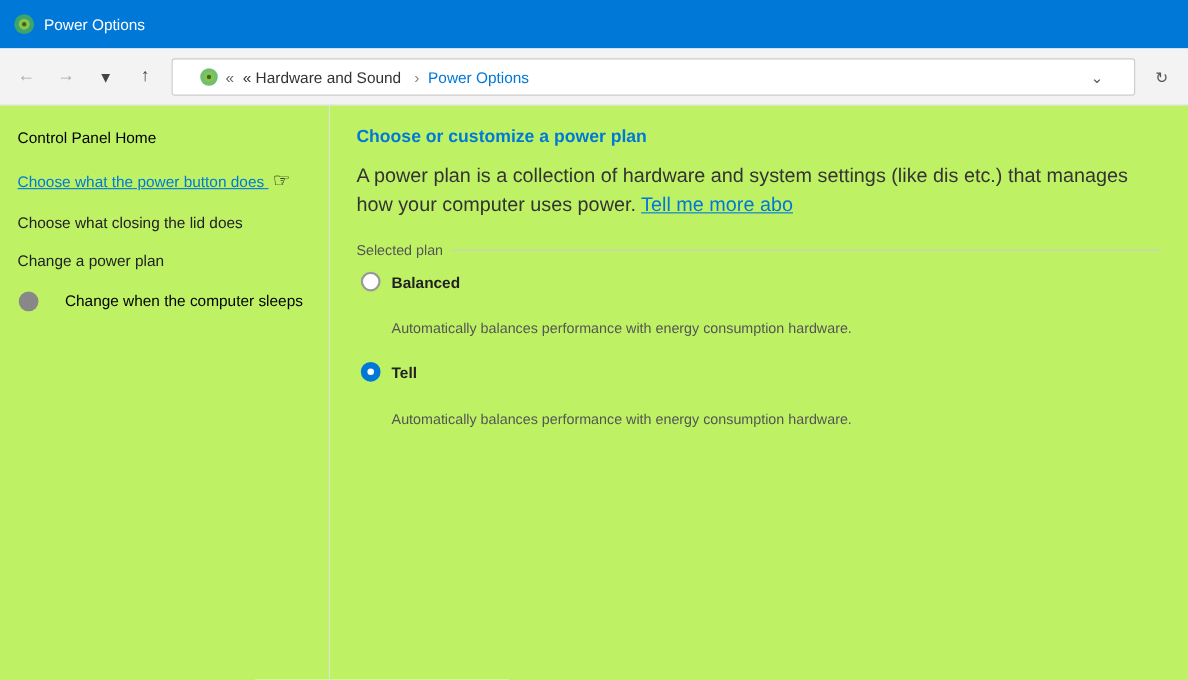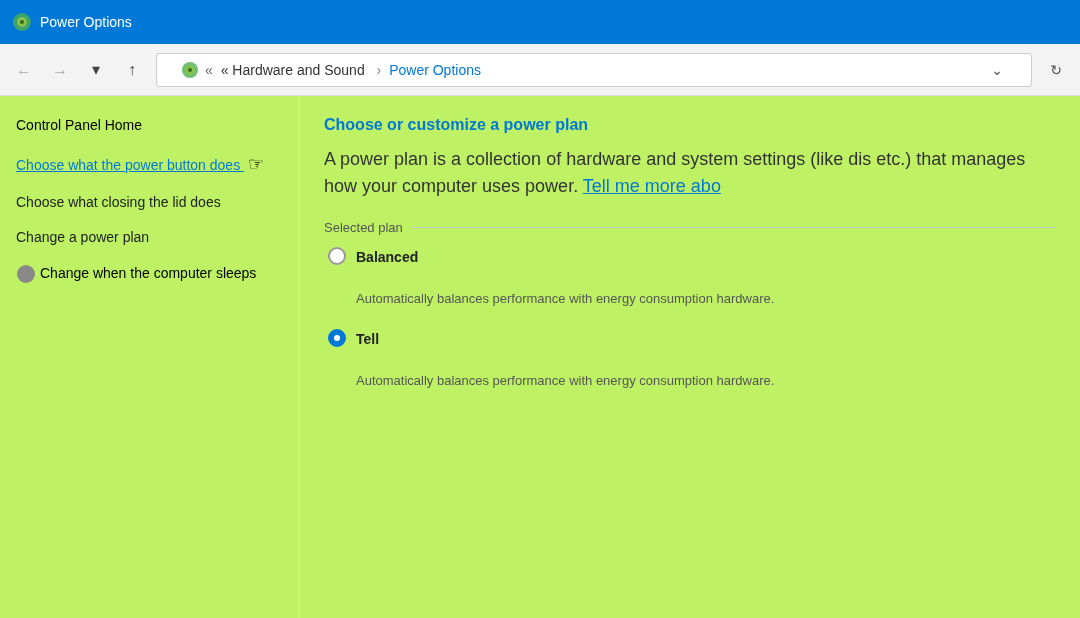--- a/index.html
+++ b/index.html
@@ -100,21 +100,21 @@
       text-decoration: underline;
       cursor: pointer;
     }
     .sidebar-item-plain {
       color: #222;
       cursor: pointer;
     }
     .sidebar-item-with-icon {
       display: flex;
       align-items: flex-end;
-      gap: 4px;
+      gap: 23px;
     }
 
     
     #content {
       flex: 1;
       padding: 20px 24px;
       overflow: hidden;
     }
     #content-title {
       font-size: 16px;

